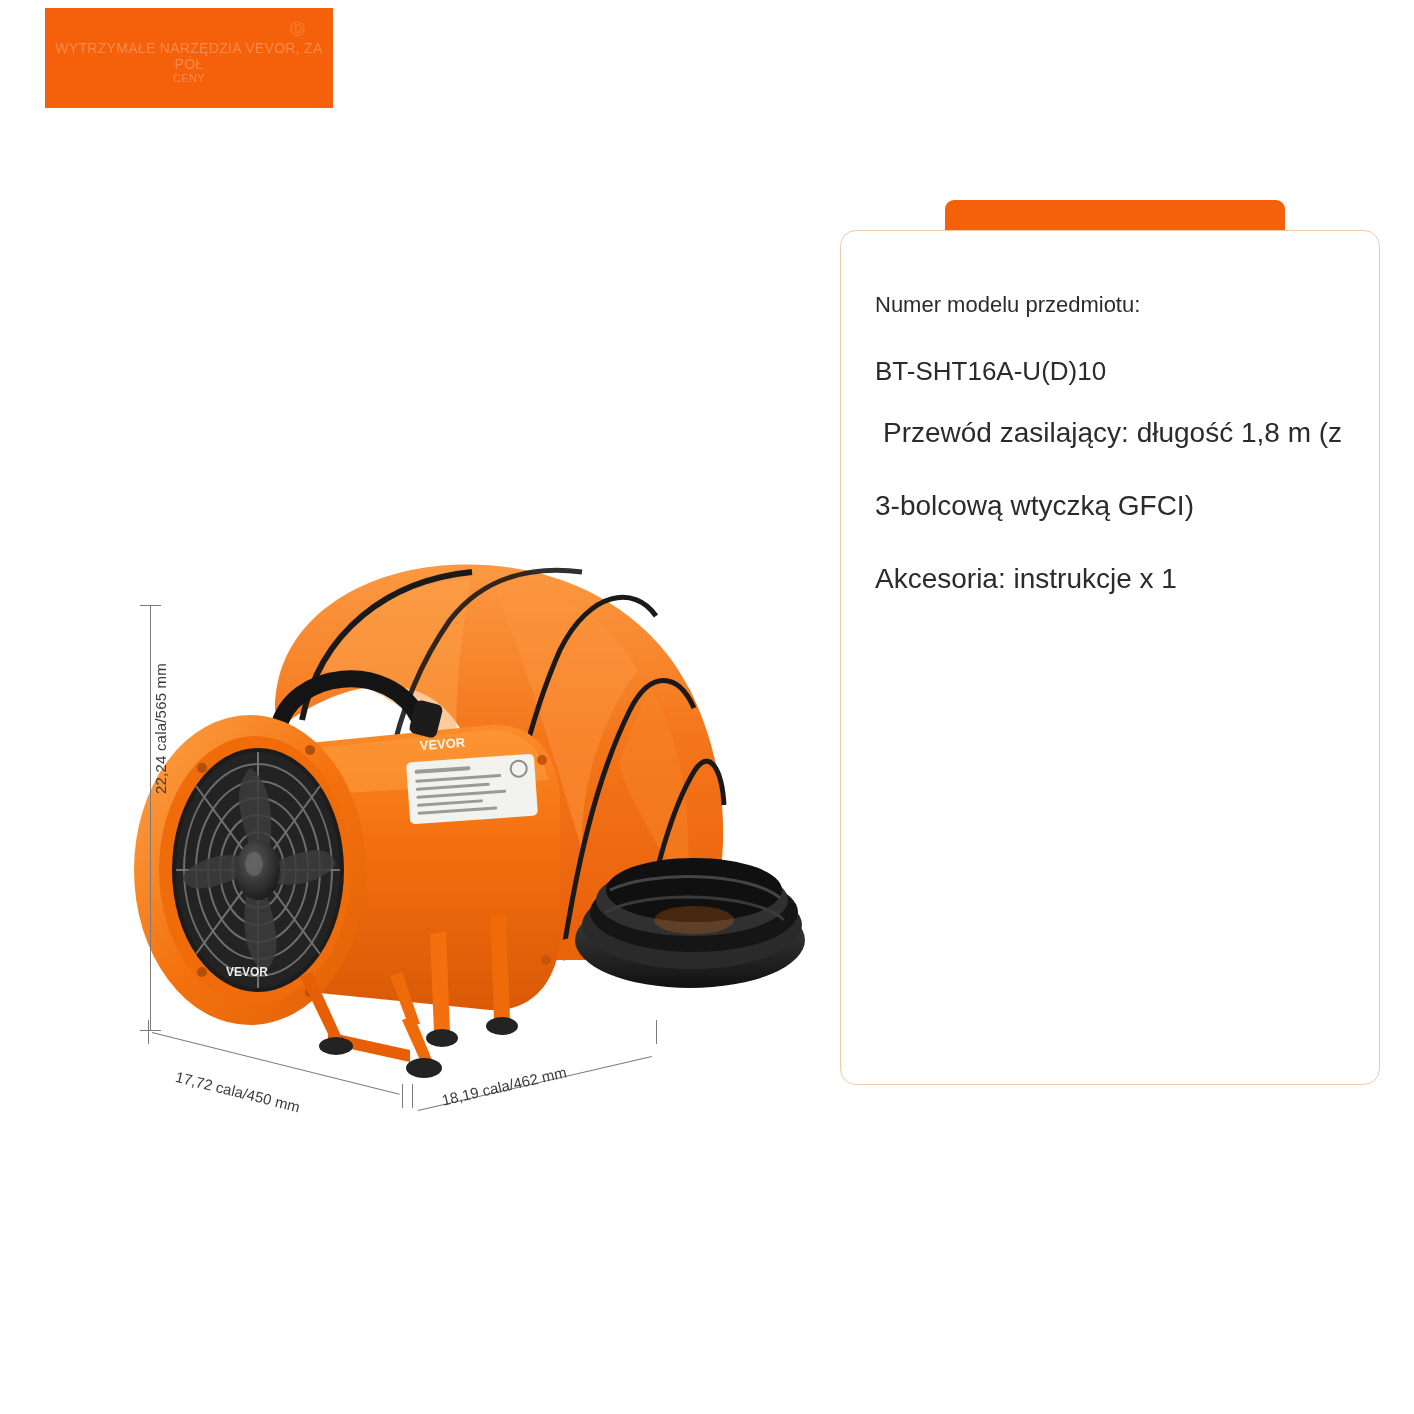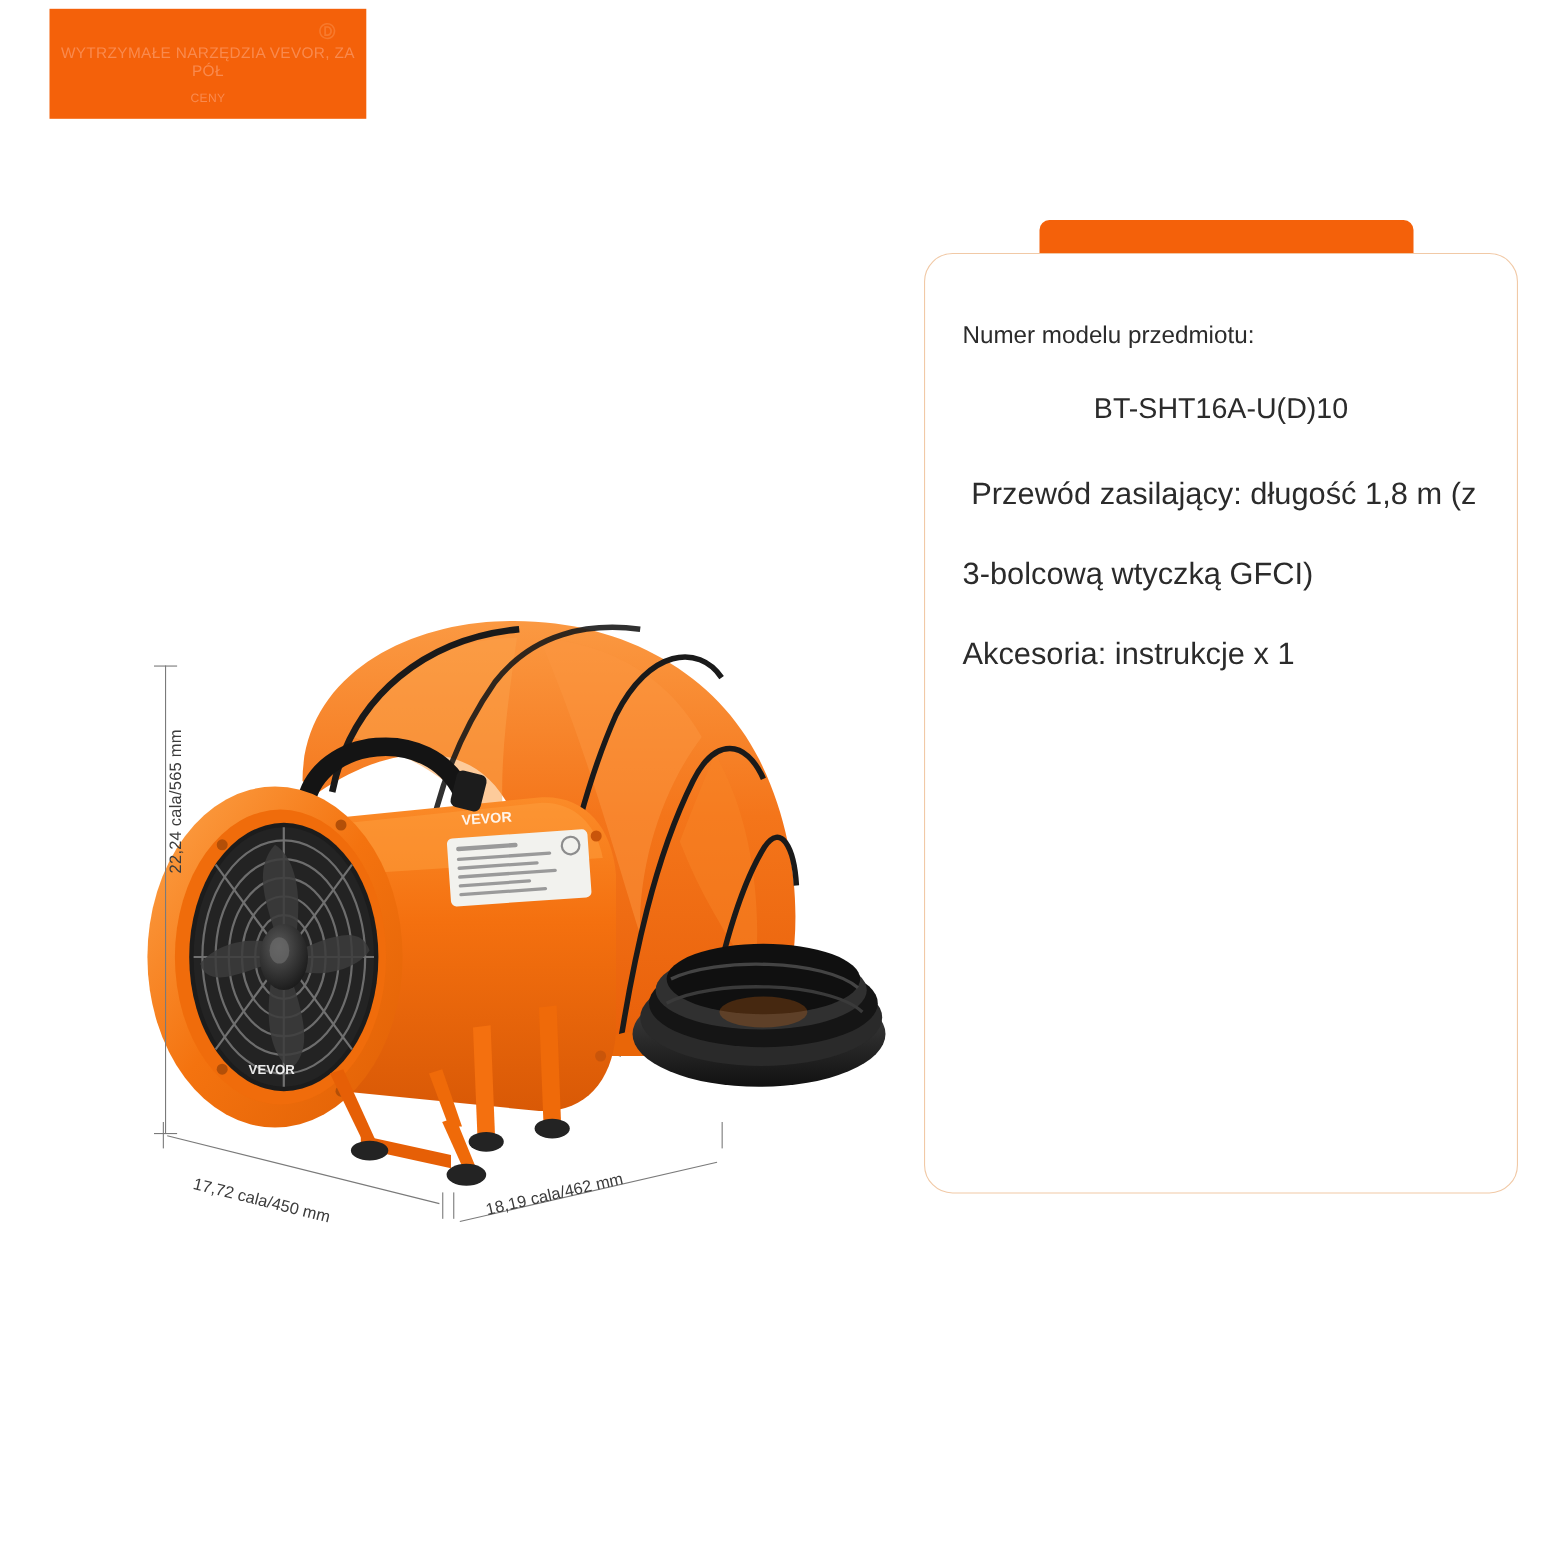--- a/index.html
+++ b/index.html
@@ -31,21 +31,21 @@
     top: 32px;
     width: 100%;
     text-align: center;
     color: #f98a4e;
     font-size: 14px;
     letter-spacing: 0.3px;
   }
   .banner-line2 {
     position: absolute;
     left: 0;
-    top: 76px;
+    top: 64px;
     width: 100%;
     text-align: center;
     color: #f98a4e;
     font-size: 11px;
     letter-spacing: 0.3px;
   }
   .banner-mark {
     position: absolute;
     right: 28px;
     top: 12px;
@@ -177,21 +177,21 @@
 
   
   .info-card {
     position: absolute;
     left: 840px;
     top: 230px;
     width: 540px;
     height: 855px;
     background: #ffffff;
     border: 1px solid #f1c9a6;
-    border-radius: 26px;
+    border-radius: 16px;
     box-sizing: border-box;
     padding: 60px 34px 0 34px;
   }
   .info-tab {
     position: absolute;
     left: 945px;
     top: 200px;
     width: 340px;
     height: 42px;
     background: #f4610a;
@@ -199,22 +199,21 @@
   }
   .info-line {
     font-size: 28px;
     color: #2b2b2b;
     line-height: 1.25;
     margin: 0 0 38px 0;
     white-space: pre-wrap;
   }
   .info-line.model {
     font-size: 26px;
-    margin-bottom: 44px;
-    text-align: center;
+    margin-bottom: 28px;
   }
   .info-line.label {
     font-size: 22px;
     margin-bottom: 36px;
   }
   .info-line.small-indent {
     padding-left: 8px;
   }
 </style>
 </head>

